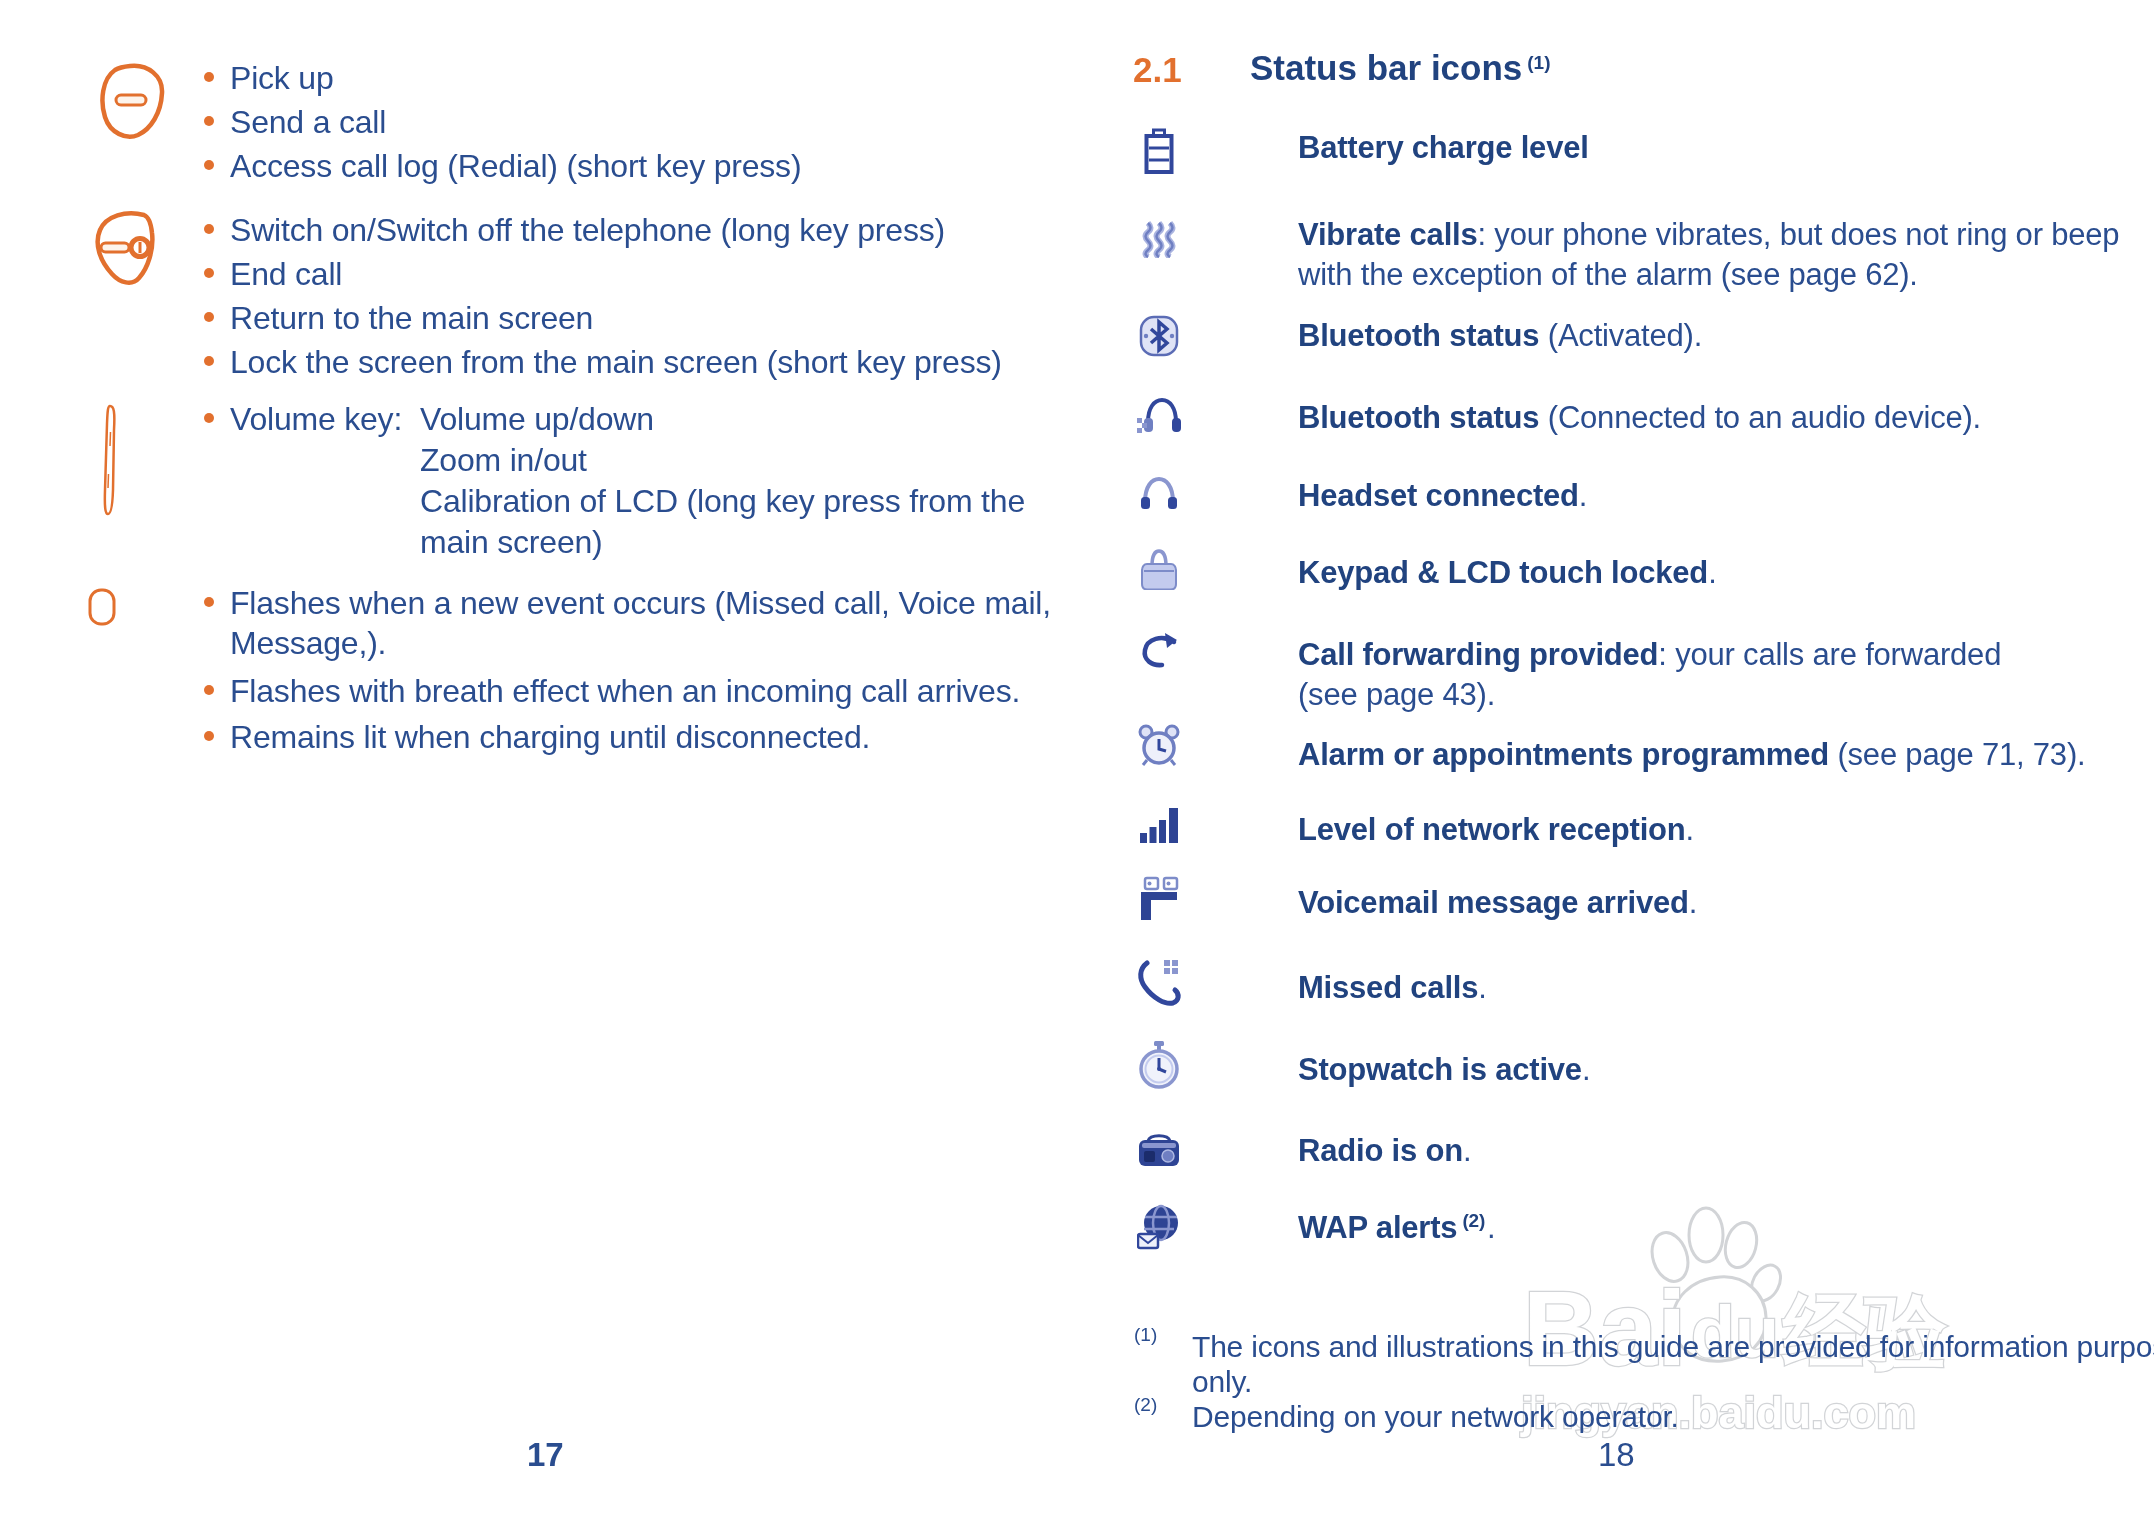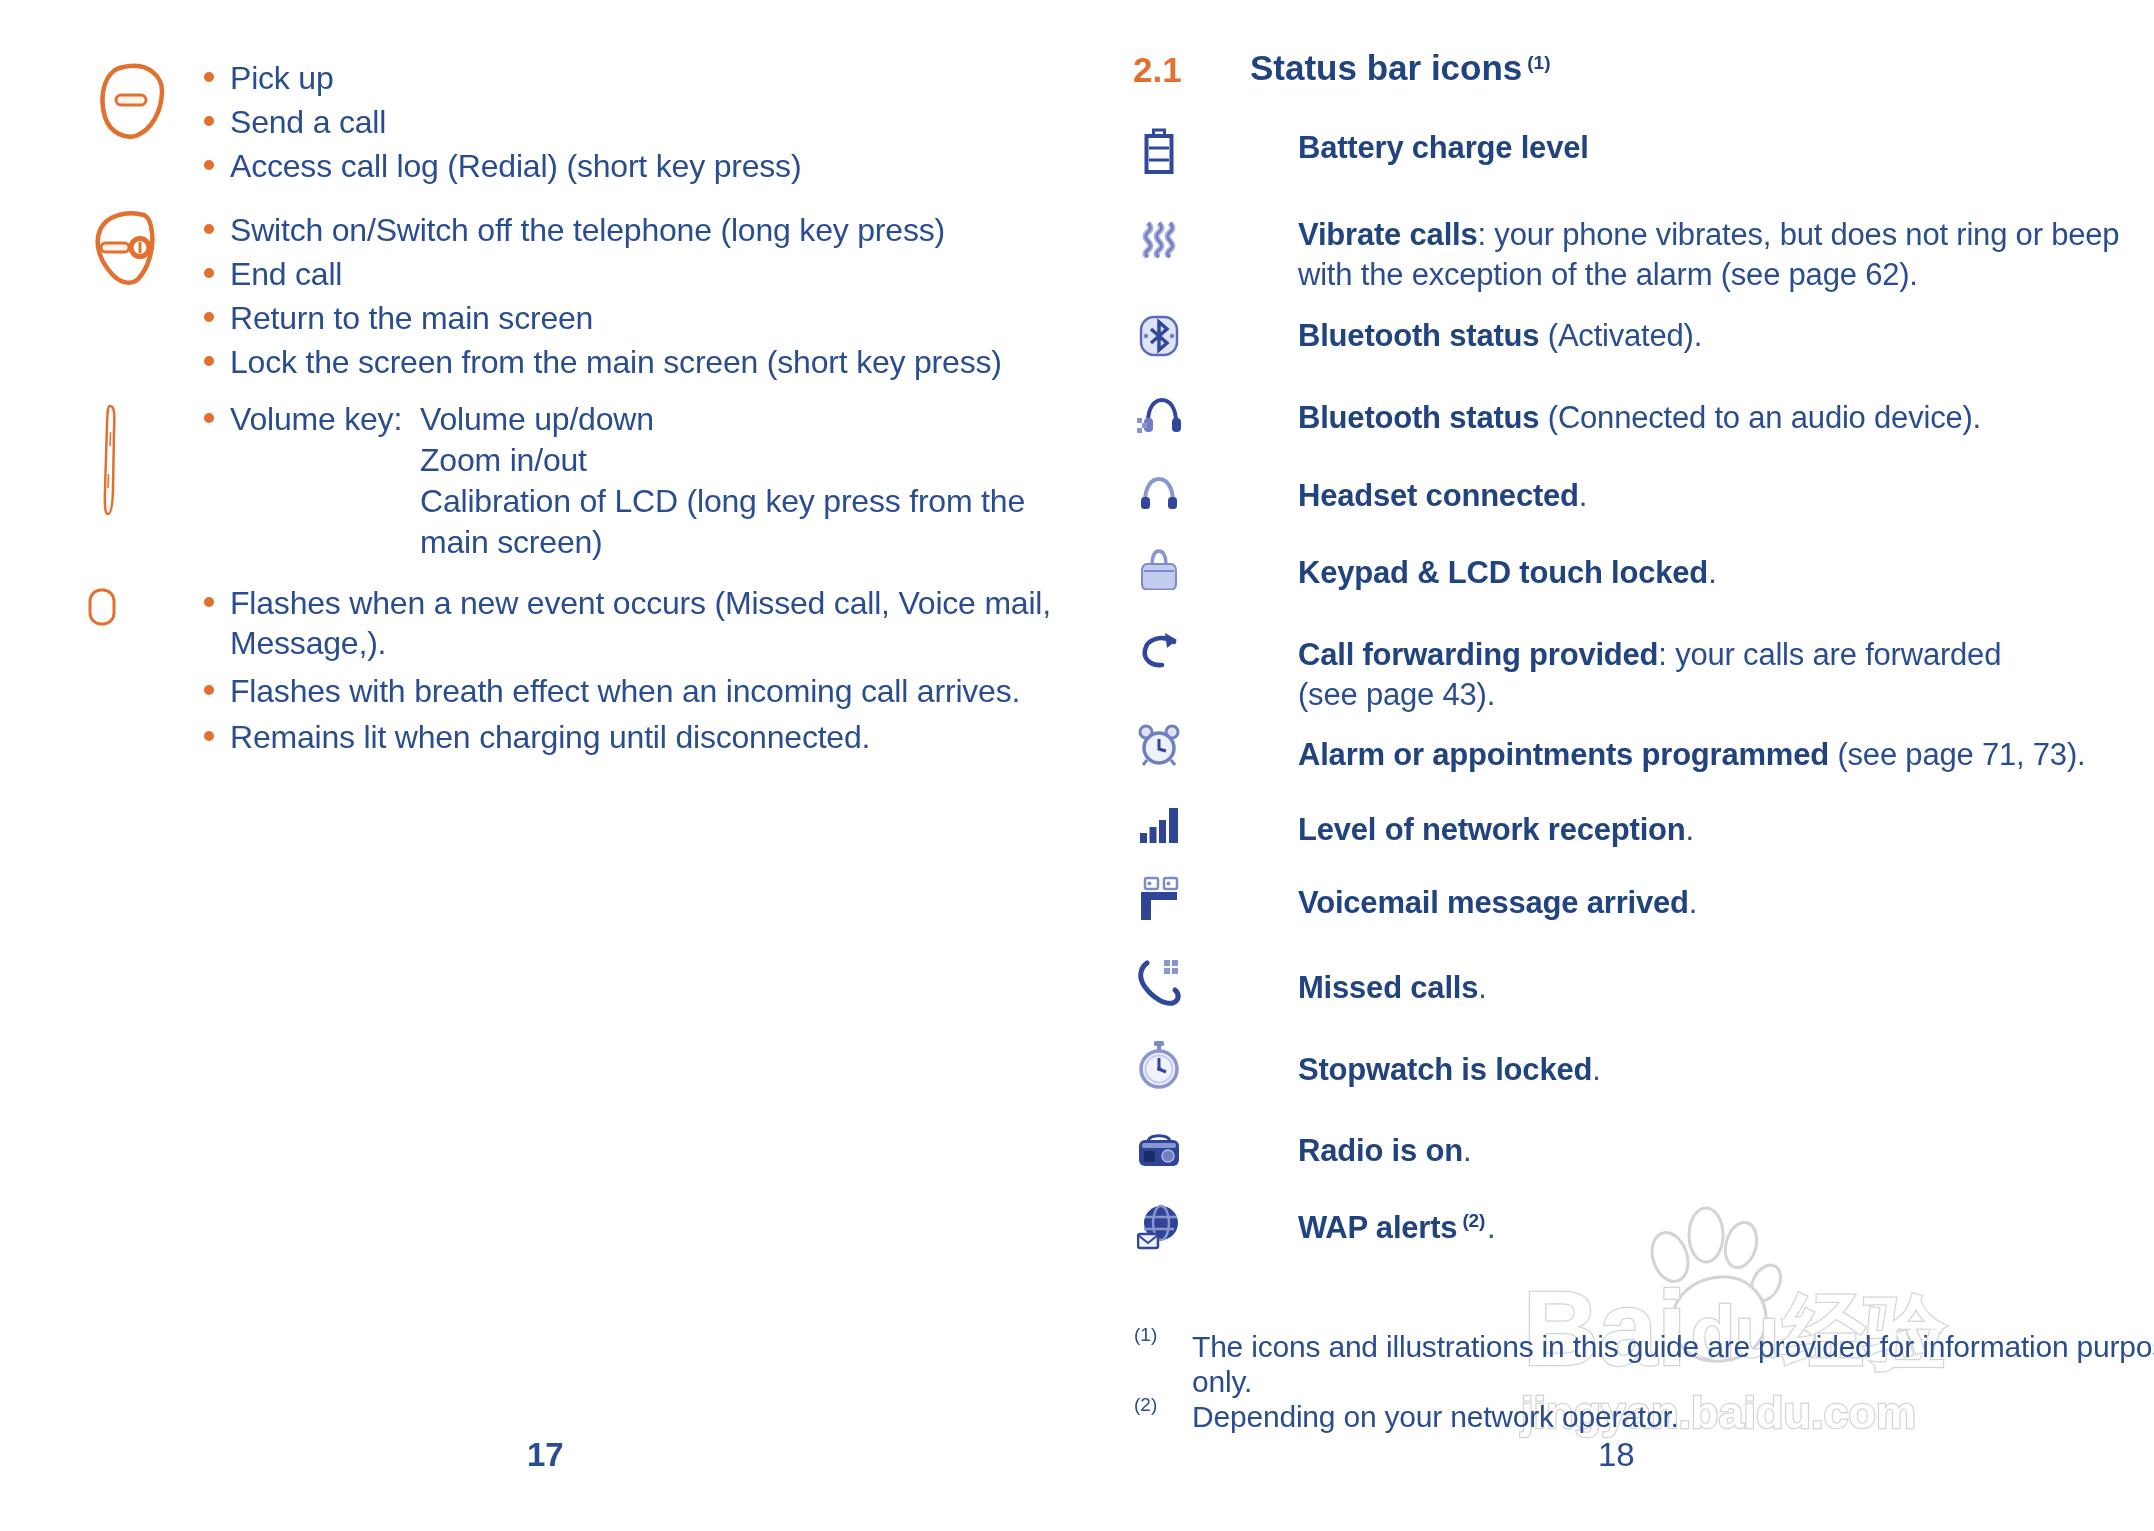--- a/index.html
+++ b/index.html
@@ -241,21 +241,21 @@
         <svg width="42" height="50" viewBox="0 0 42 50">
           <rect x="16" y="1" width="10" height="5" rx="1.5" fill="#7d8cc9"></rect>
           <rect x="19" y="6" width="4" height="5" fill="#7d8cc9"></rect>
           <circle cx="21" cy="29" r="18" fill="#f0f2fb" stroke="#8a96cf" stroke-width="3.5"></circle>
           <circle cx="21" cy="29" r="13.5" fill="none" stroke="#c3cbee" stroke-width="2"></circle>
           <path d="M21,29 L21,18" stroke="#31479c" stroke-width="3"></path>
           <path d="M21,29 L28,32" stroke="#31479c" stroke-width="3"></path>
           <circle cx="21" cy="29" r="2" fill="#31479c"></circle>
         </svg>
       </div>
-      <div class="r-line" style="top:1052px"><b>Stopwatch is locked</b><span>.</span></div>
+      <div class="r-line" style="top:1052px"><b>Stopwatch is active</b><span>.</span></div>
 
       <div class="r-icon" style="top:1130px">
         <svg width="42" height="38" viewBox="0 0 42 38">
           <path d="M10,11 C12,4 30,4 32,11" fill="none" stroke="#2e4494" stroke-width="3"></path>
           <rect x="1" y="10" width="40" height="26" rx="6" fill="#2e4494"></rect>
           <rect x="4" y="13" width="34" height="5" rx="2" fill="#8a96cf"></rect>
           <rect x="6" y="21" width="11" height="11" rx="2" fill="#1b2c6b"></rect>
           <circle cx="30" cy="26" r="6" fill="#6f7fc2" stroke="#aeb8e2" stroke-width="1.5"></circle>
         </svg>
       </div>

